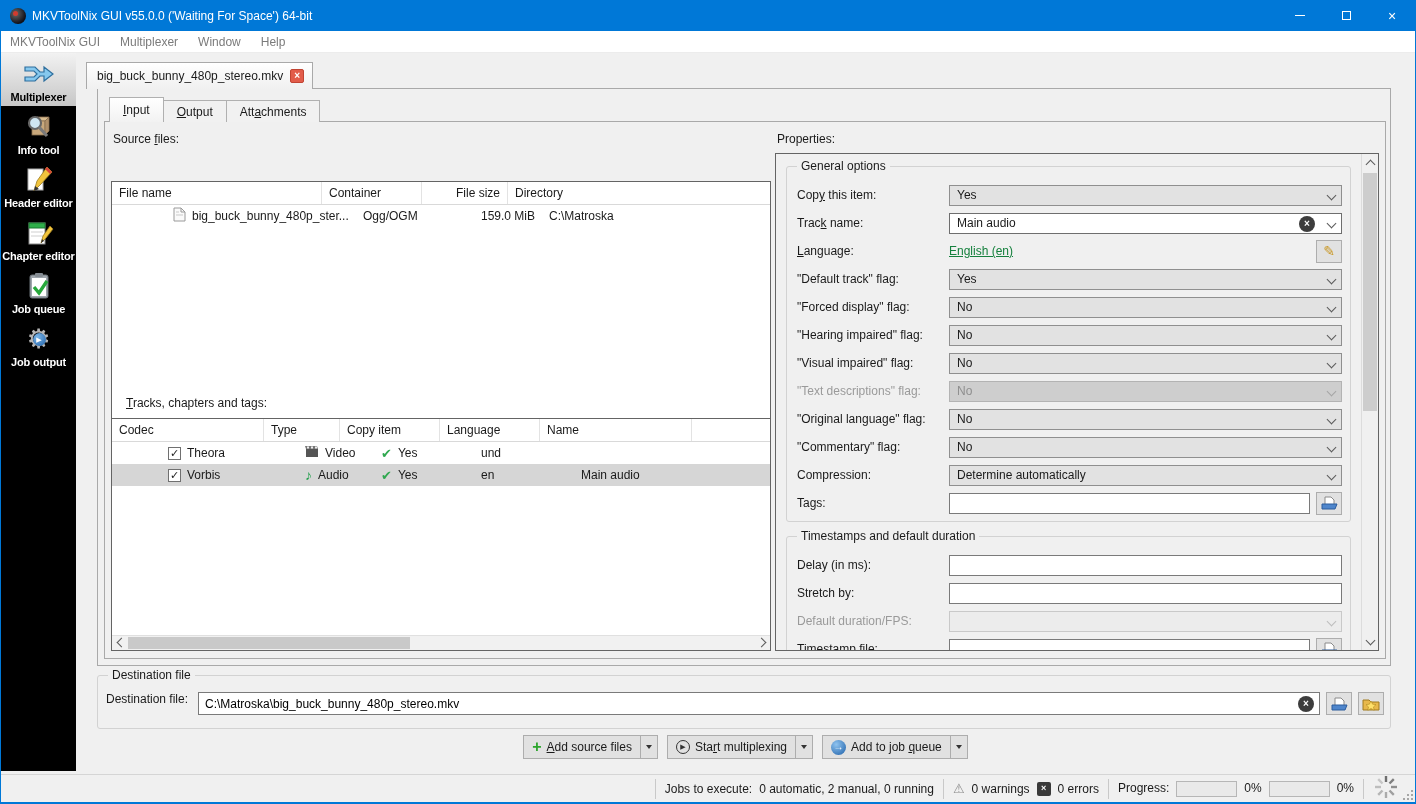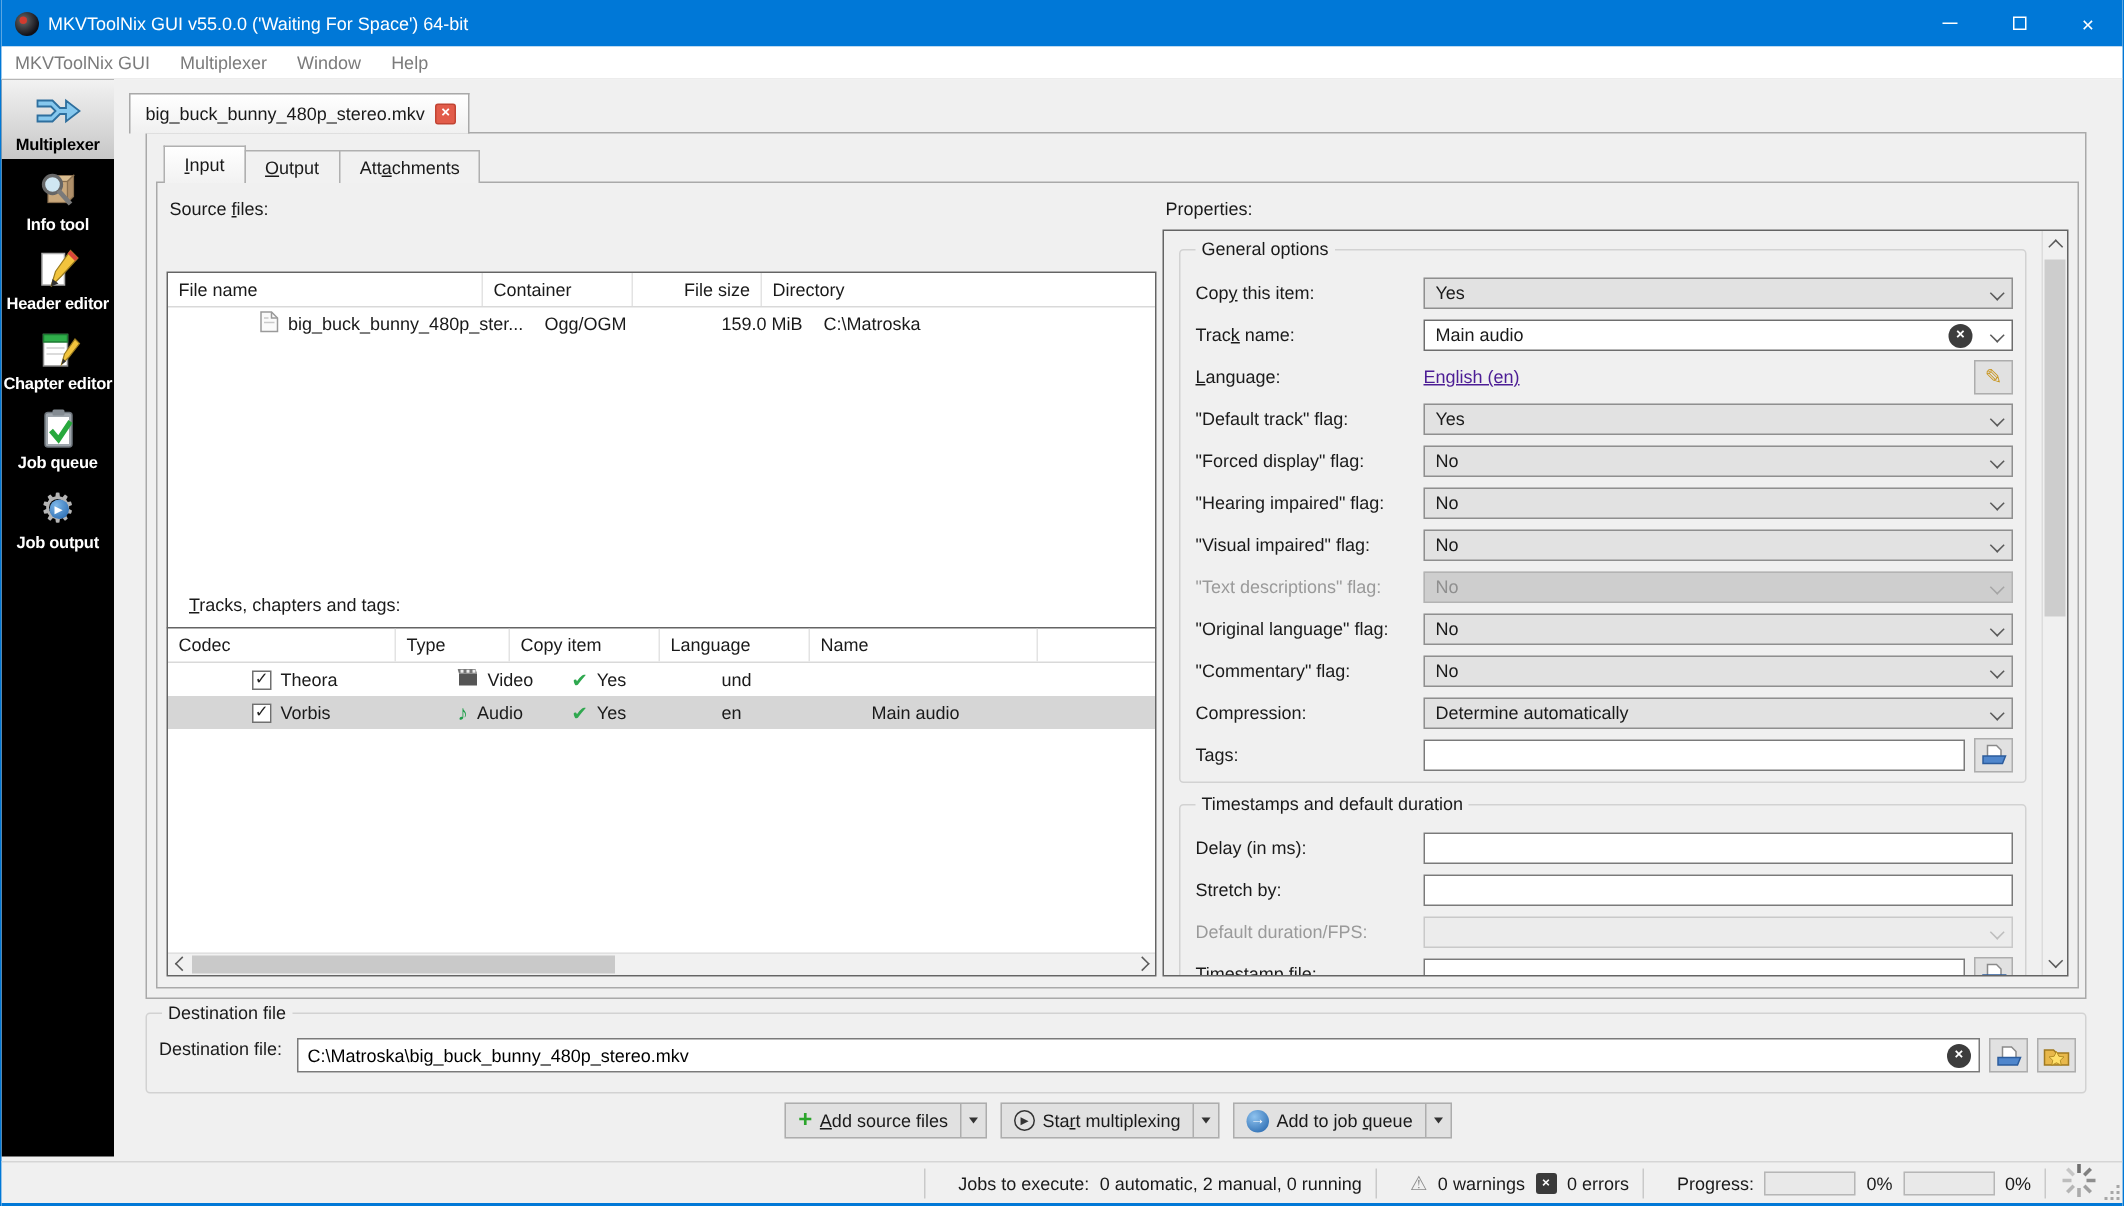--- a/index.html
+++ b/index.html
@@ -88,21 +88,21 @@
   .combo.cwhite { background:#fff; border-color:#6e6e6e; }
   .combo.cdis { background:#cecece; border-color:#b3b3b3; color:#8f8f8f; }
   .combo.cdis .chv { border-color:#a5a5a5; }
   .combo.cdislight { background:#ececec; border-color:#c9c9c9; color:#9a9a9a; }
   .combo.cdislight .chv { border-color:#bdbdbd; }
   .tinput { height:21px; background:#fff; border:1px solid #7a7a7a; width:100%; font-family:inherit; font-size:12px; padding:0 6px; }
   .clear-btn { width:16px; height:16px; border-radius:50%; background:#3d3d3d; color:#fff; font-size:10px; font-weight:bold; display:flex; align-items:center; justify-content:center; flex:0 0 auto; line-height:1; }
   .combo .clear-btn { position:absolute; right:26px; top:2px; }
   .icon-btn { width:26px; height:23px; background:#e1e1e1; border:1px solid #adadad; display:flex; align-items:center; justify-content:center; flex:0 0 auto; }
   .pencil-glyph { font-size:14px; color:#c8951f; line-height:1; }
-  .link { color:#4c1d95; text-decoration:underline; }
+  .link { color:#15803d; text-decoration:underline; }
 
   
   .dest-box { position:absolute; left:21px; top:622px; width:1294px; height:54px; border:1px solid #d2d2d2; border-radius:3px; background:#f0f0f0; }
   .dest-box .legend { position:absolute; top:-8px; left:10px; background:#f0f0f0; padding:0 4px; }
   .dest-row { position:absolute; left:8px; right:8px; top:16px; display:flex; align-items:flex-start; gap:6px; }
   .dest-input-wrap { position:relative; width:1122px; flex:0 0 auto; }
   .dest-input-wrap .tinput { height:23px; padding-right:28px; }
   .dest-input-wrap .clear-btn { position:absolute; right:6px; top:4px; }
 
   
@@ -111,21 +111,21 @@
   .btn .bmain { display:flex; align-items:center; gap:5px; padding:0 8px; }
   .btn .bsplit { width:17px; border-left:1px solid #adadad; display:flex; align-items:center; justify-content:center; }
   .tri-down { width:0; height:0; border-left:3.5px solid transparent; border-right:3.5px solid transparent; border-top:4px solid #333; }
   .plus-glyph { color:#2ca52c; font-weight:bold; font-size:16px; line-height:1; }
   .play-circ { width:14px; height:14px; border-radius:50%; border:1.5px solid #333; display:flex; align-items:center; justify-content:center; font-size:7px; color:#333; }
   .queue-circ { width:15px; height:15px; border-radius:50%; background:radial-gradient(circle at 35% 30%, #8fc3ef, #1d5fa8); color:#fff; font-size:10px; display:flex; align-items:center; justify-content:center; line-height:1; }
 
   
   .statusbar { position:absolute; left:0; top:774px; width:100%; height:28px; background:#f0f0f0; border-top:1px solid #d5d5d5; display:flex; align-items:center; padding-right:2px; }
   .sb-sep { width:1px; height:20px; background:#c9c9c9; margin:0 9px; flex:0 0 auto; }
-  .sb-group { display:flex; align-items:center; gap:7px; flex:0 0 auto;margin-left:13px; }
+  .sb-group { display:flex; gap:7px; flex:0 0 auto; }
   .warn-glyph { color:#8a8a8a; font-size:13px; line-height:1; }
   .err-glyph { width:14px; height:14px; background:#3a3a3a; border-radius:2px; color:#fff; font-size:9px; font-weight:bold; display:flex; align-items:center; justify-content:center; line-height:1; }
   .pbar { width:61px; height:16px; background:#e9e9e9; border:1px solid #b6b6b6; }
   .grip { position:absolute; right:2px; bottom:2px; width:10px; height:10px; }
   .grip i { position:absolute; width:2px; height:2px; background:#a6a6a6; }
   .bottom-accent { position:absolute; left:0; bottom:0; width:100%; height:2px; background:#0078d7; }
   u { text-decoration:underline; }
 </style>
 </head>
 <body>

